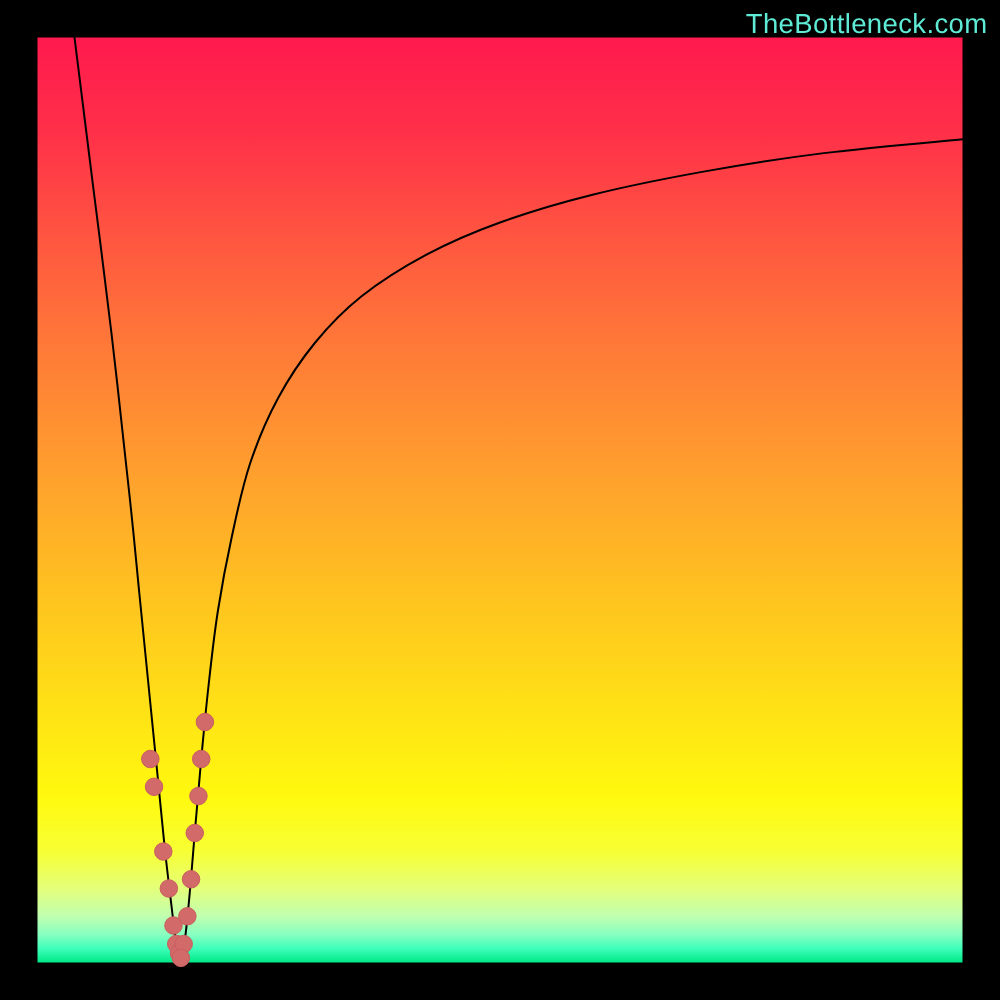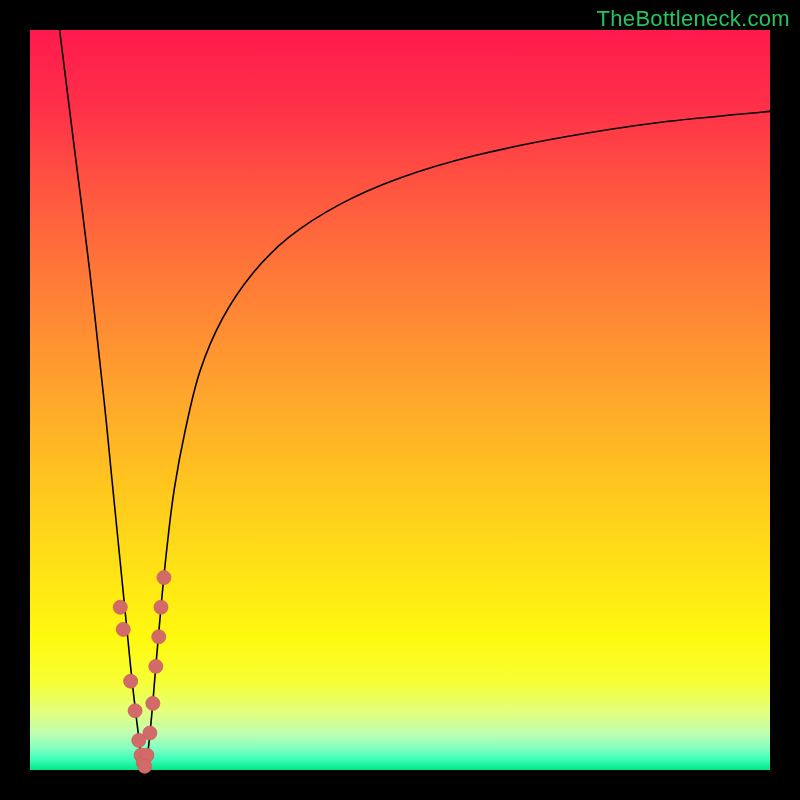--- a/index.html
+++ b/index.html
@@ -57,21 +57,21 @@
   }
   .dot-caps {
     fill: #d36a6a;
     stroke: #c95f5f;
     stroke-width: 0.8;
   }
   .watermark {
     position: absolute;
     top: 6px;
     right: 10px;
-    color: #22c55e;
+    color: #5eead4;
     font-size: 22px;
     font-weight: 500;
     letter-spacing: 0.3px;
     user-select: none;
   }
 </style>
 </head>
 <body>
 
 <div class="container">

